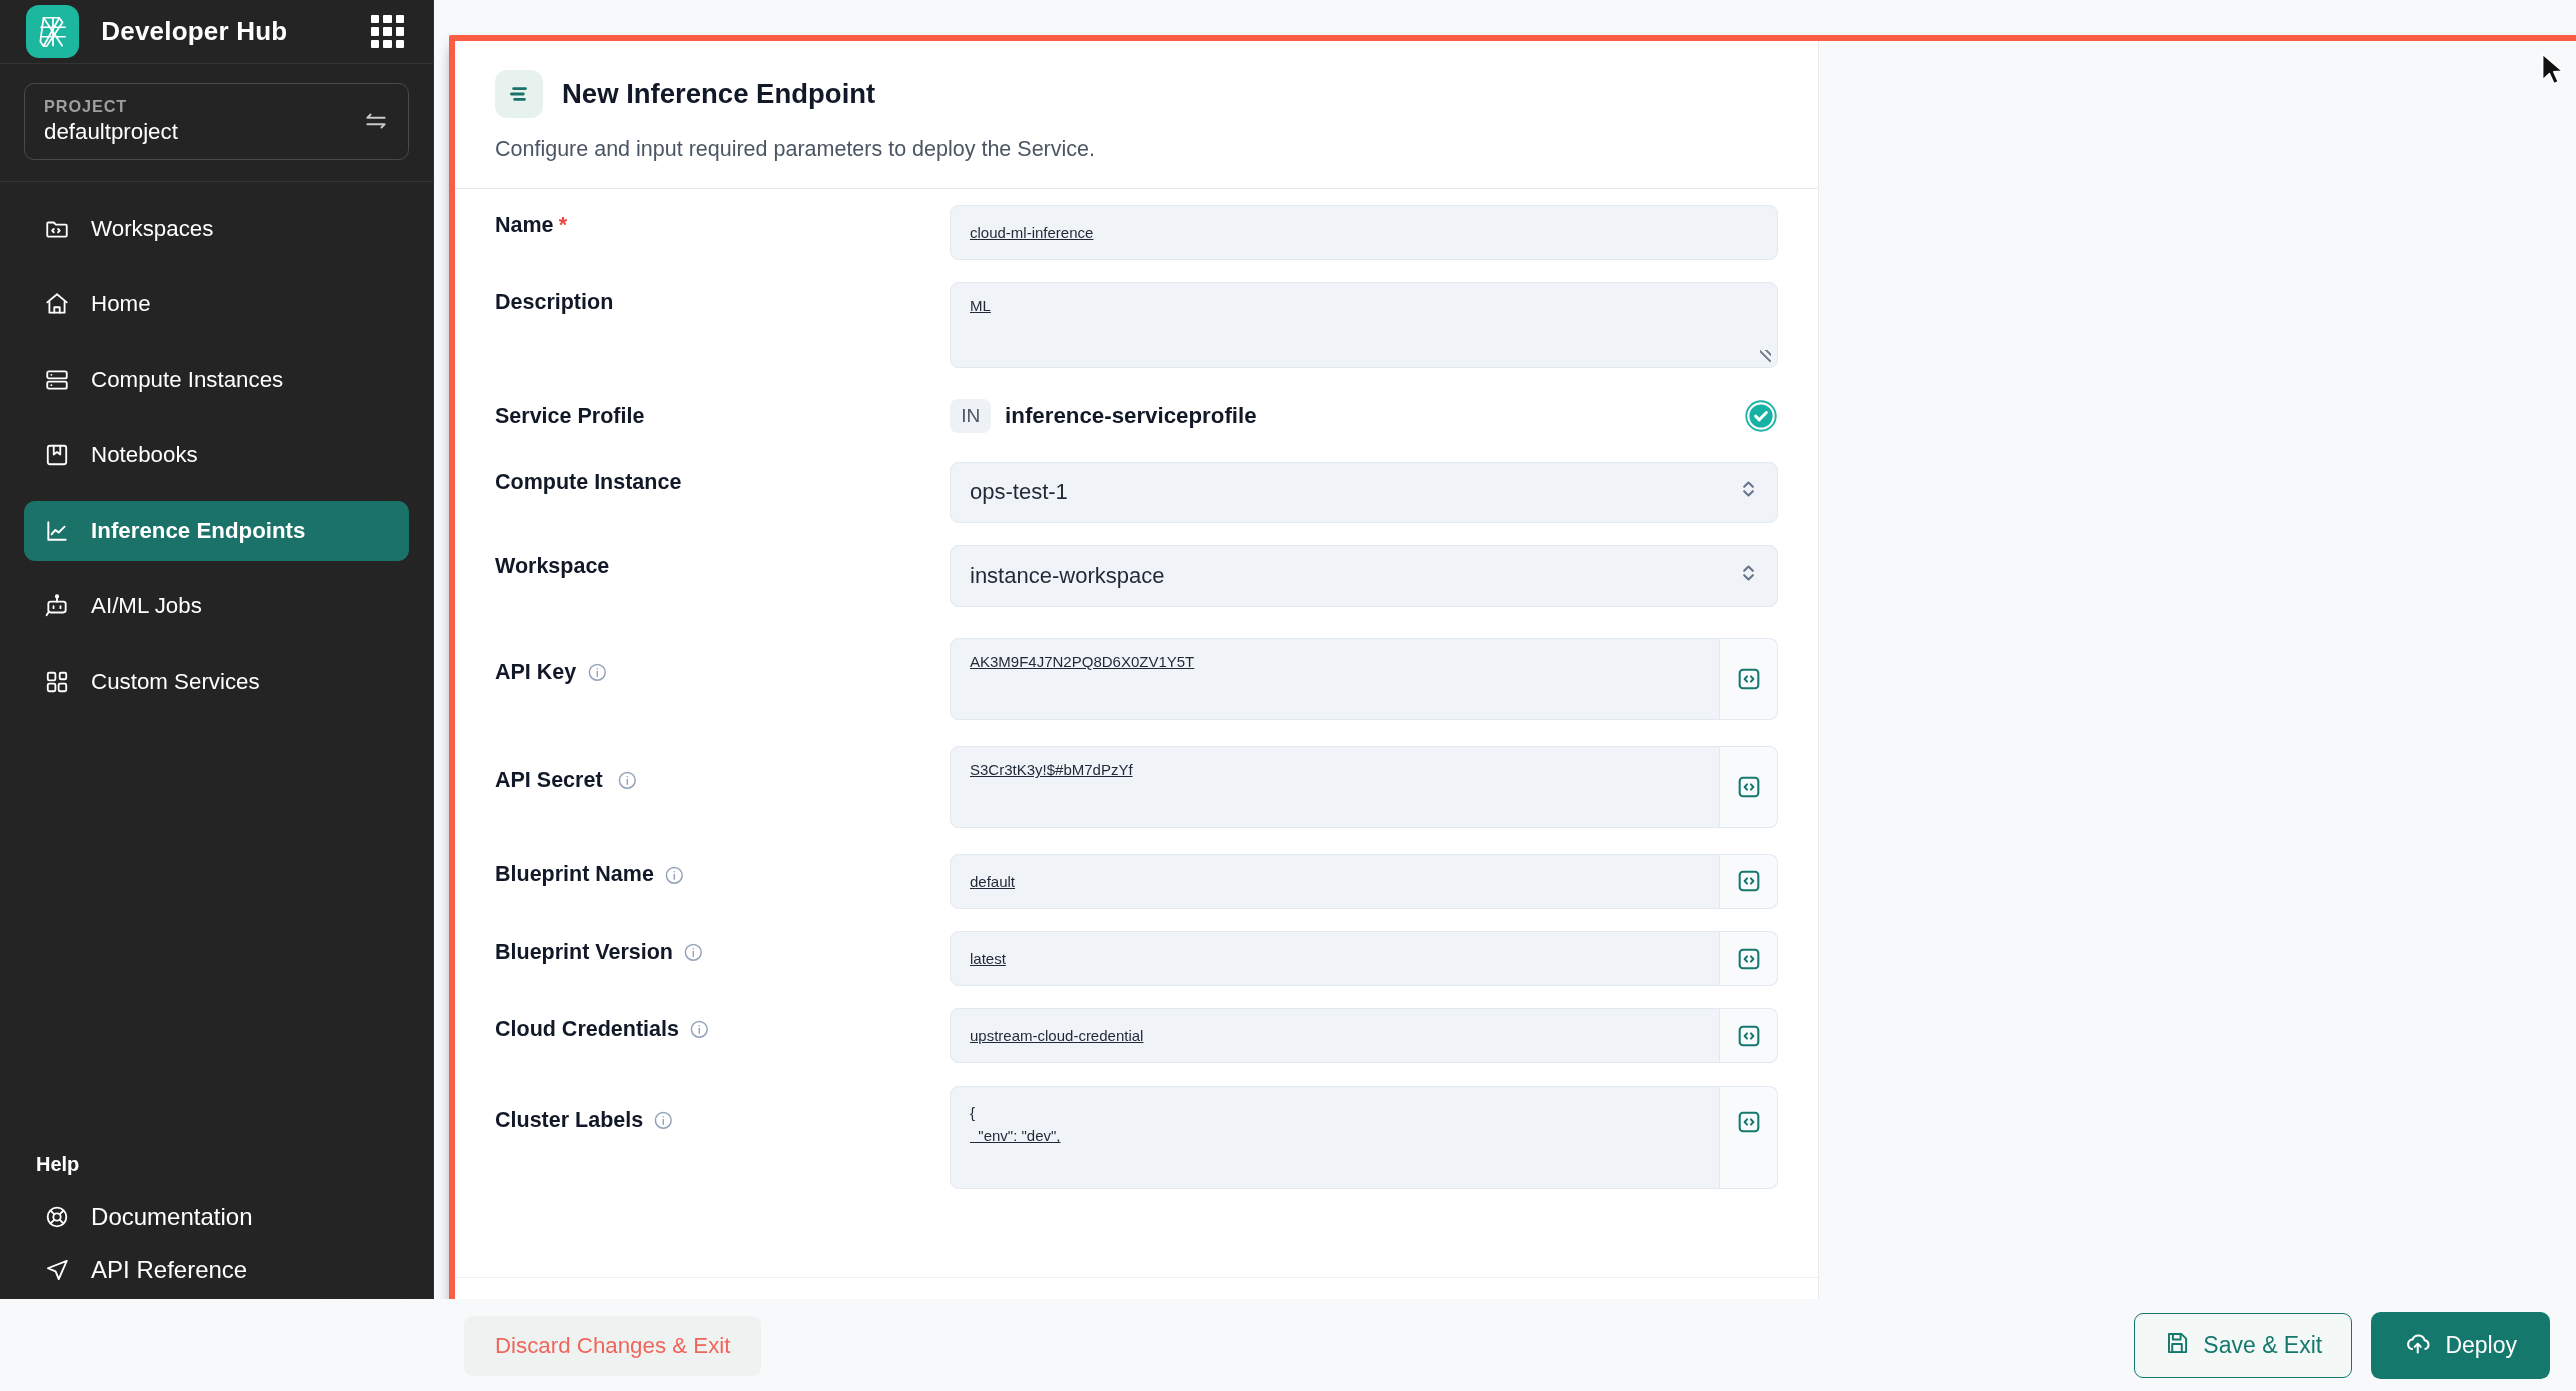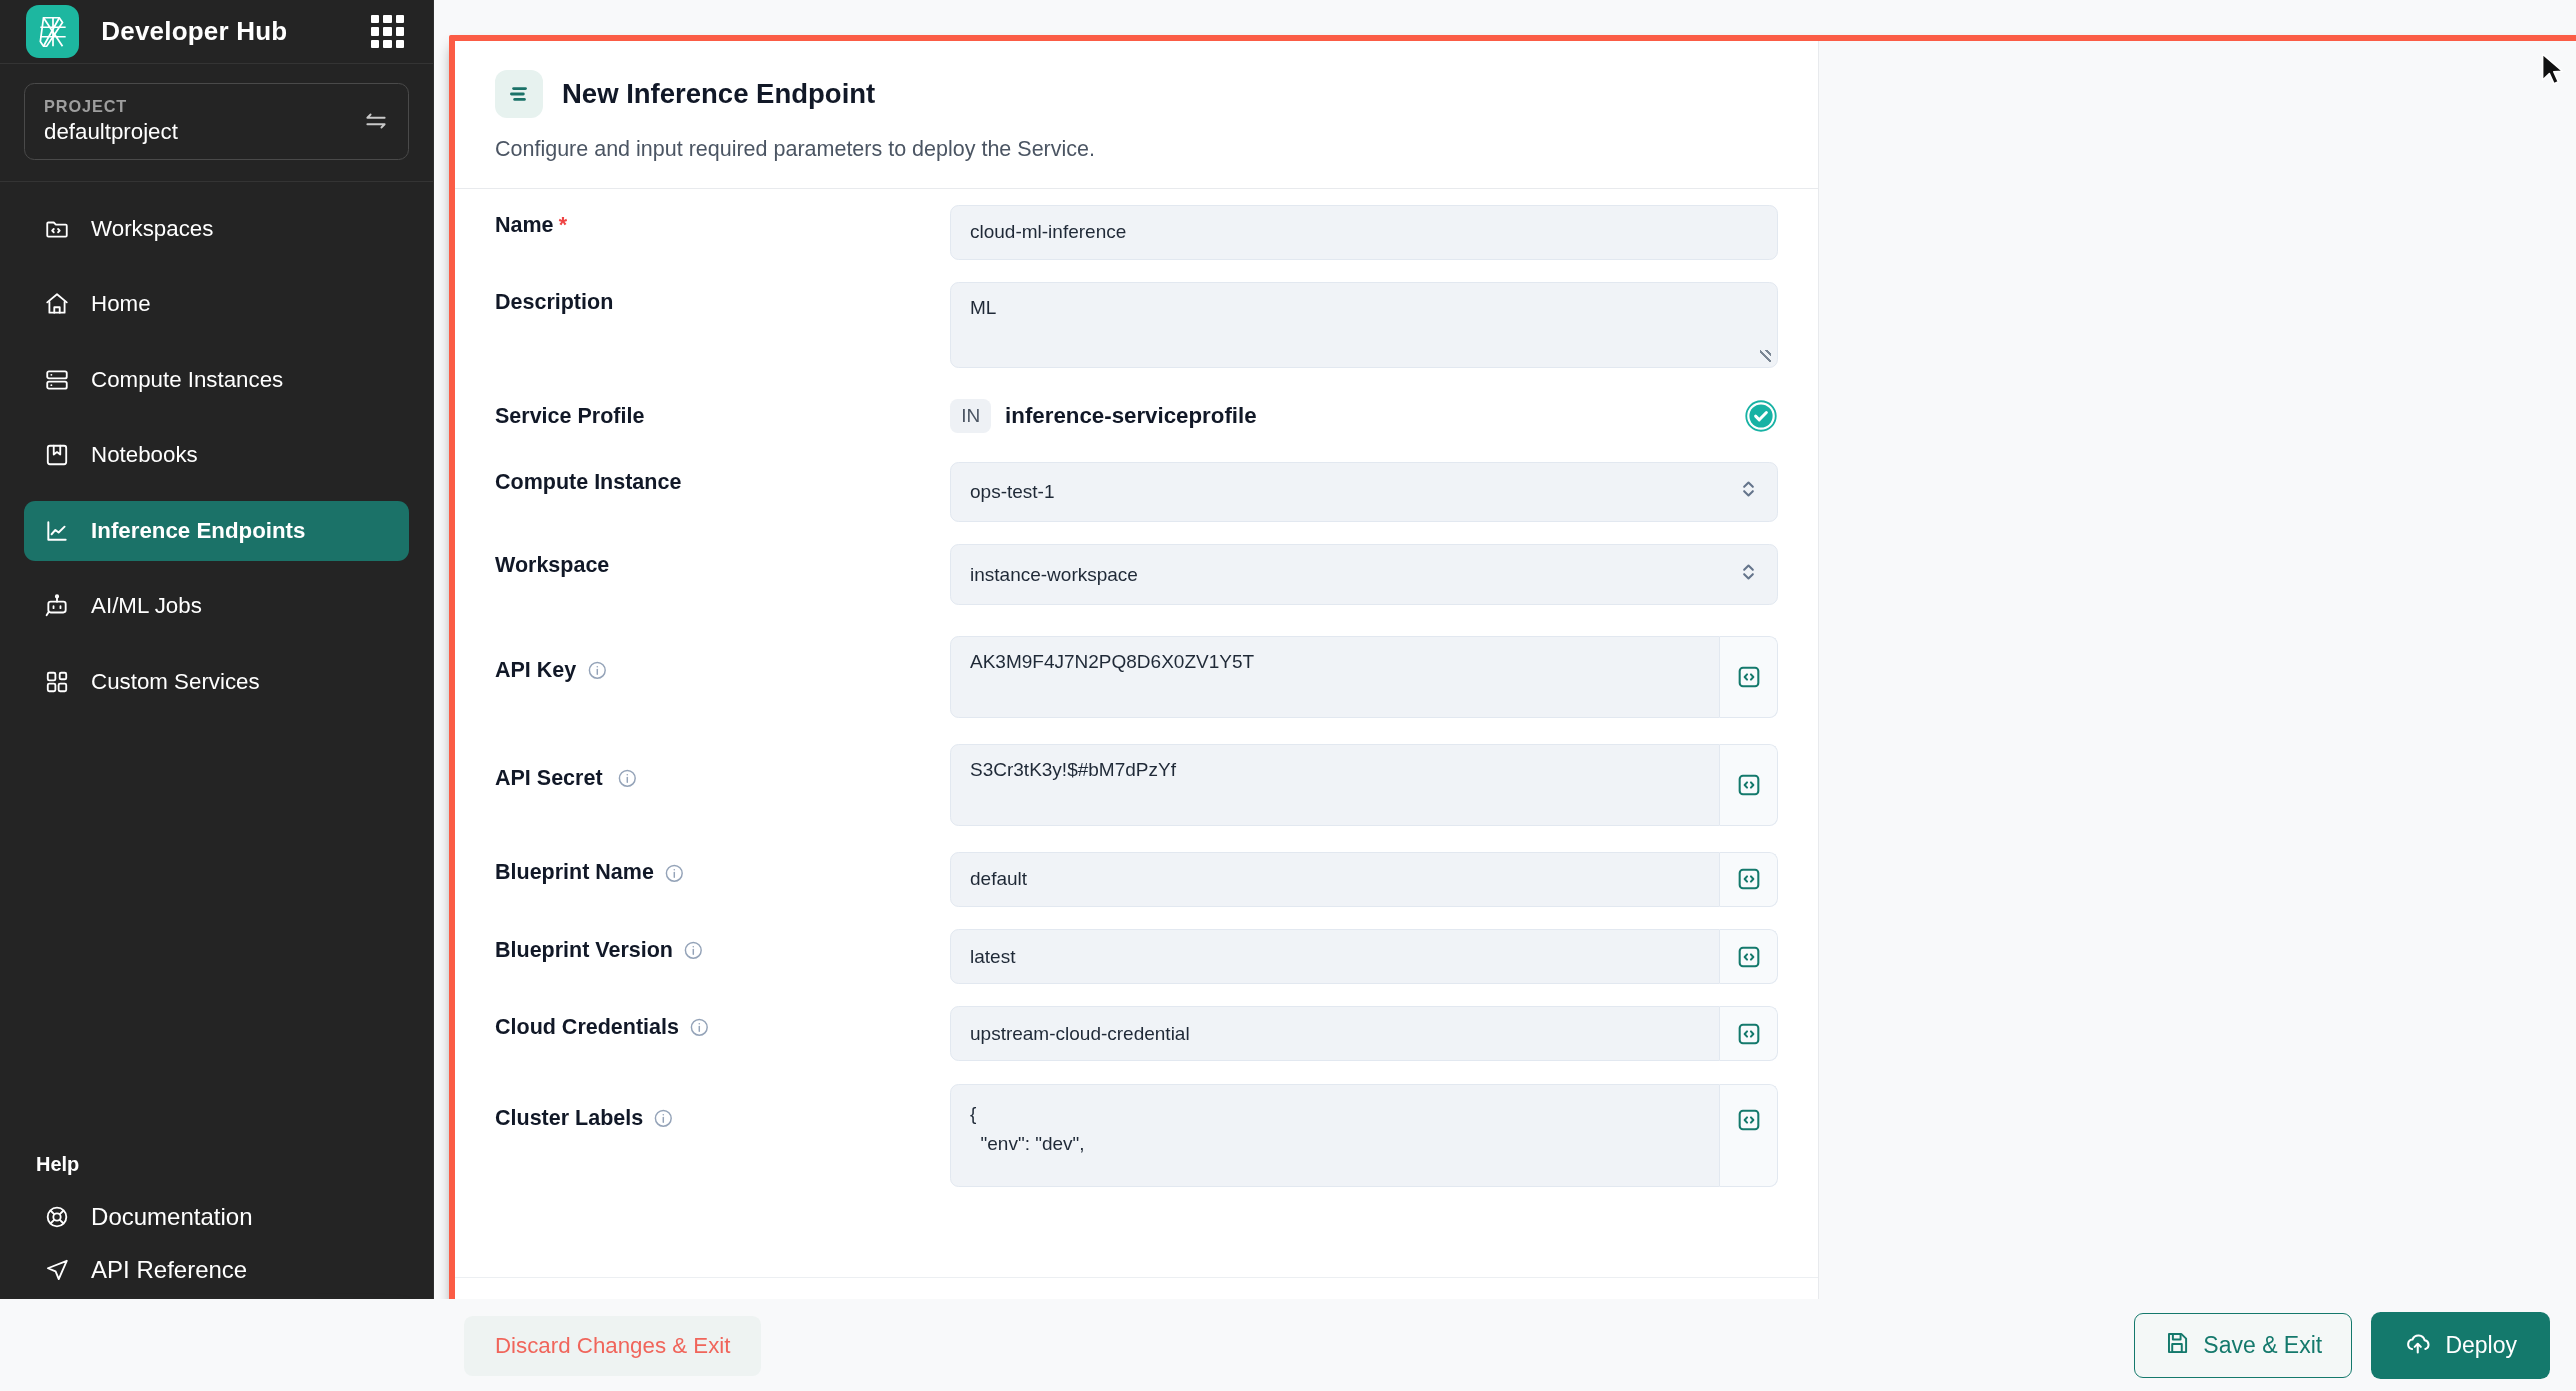--- a/index.html
+++ b/index.html
@@ -143,22 +143,22 @@
   .req { color: #ef4444; font-weight: bold; font-size: 21.5px; margin-left: -5.2px; }
   .info-ico { width: 20.6px; height: 20.6px; flex:0 0 20.6px; display:block; }
 
   .fctrl { flex: 1 1 auto; display: flex; align-items: stretch; }
 
   .tfield {
     flex: 1 1 auto;
     background: #f0f3f7; border: 0.9px solid #e2e8f0;
     border-radius: 8.6px;
     padding: 13.7px 19px;
-    font-size: 19px; color: #1f2937;
-    min-height: 55px; display: flex; align-items: center;
+    font-size: 15px; color: #1f2937;
+    min-height: 55px; display: flex; align-items: center; text-decoration: underline;
   }
   .tfield.tall { min-height: 86px; align-items: flex-start; padding-top: 14.6px; position: relative; }
   .tfield.resize::after {
     content:""; position:absolute; right:6px; bottom:5.2px; width:11.2px; height:11.2px;
     background:
       linear-gradient(45deg, transparent 42%, #7b8794 42%, #7b8794 55%, transparent 55%),
       linear-gradient(45deg, transparent 72%, #7b8794 72%, #7b8794 85%, transparent 85%);
   }
 
   .codebtn {
@@ -168,21 +168,21 @@
     display: flex; align-items: center; justify-content: center;
     cursor: pointer;
   }
   .fctrl.with-btn .tfield { border-radius: 8.6px 0 0 8.6px; }
 
   .selfield {
     flex: 1 1 auto;
     background: #f0f3f7; border: 0.9px solid #e2e8f0; border-radius: 8.6px;
     padding: 13.7px 19px; min-height: 55px;
     display: flex; align-items: center; justify-content: space-between;
-    font-size: 19px; color: #1f2937; cursor: pointer;
+    font-size: 22px; color: #1f2937; cursor: pointer;
   }
 
   .profile-row { display: flex; align-items: center; flex: 1 1 auto; gap: 13.7px; padding-top: 3.4px; }
   .profile-badge {
     background: #eef1f5; border-radius: 7.7px; padding: 6px 11.2px;
     font-size: 19px; color: #4b5563;
   }
   .profile-name { font-size: 22.3px; font-weight: bold; color: #111827; flex: 1; }
   .check-circle { width: 34px; height: 34px; flex: 0 0 34px; }
 

